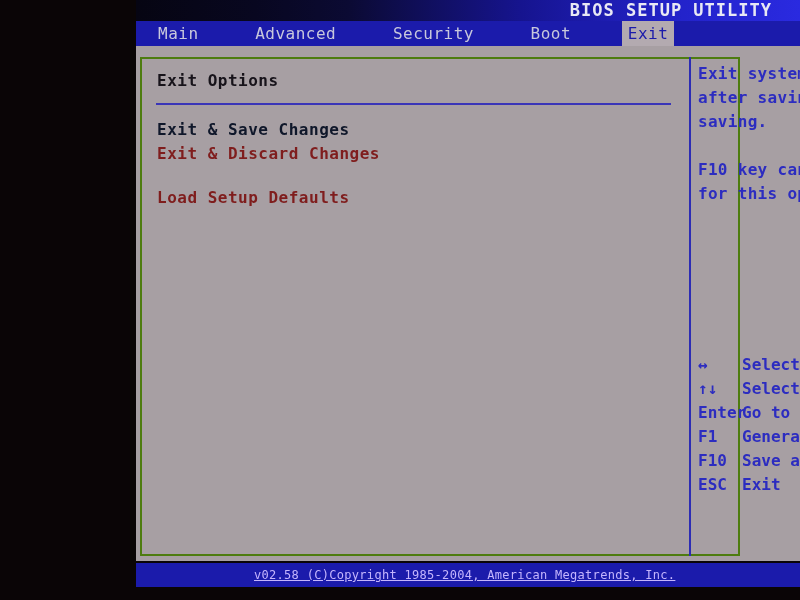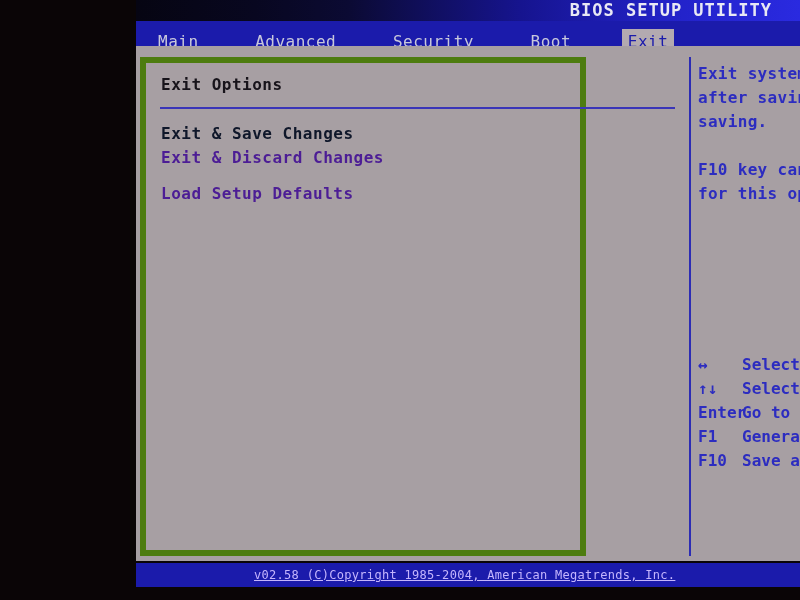--- a/index.html
+++ b/index.html
@@ -59,21 +59,21 @@
   
   #menubar {
     position: absolute;
     left: 0; top: 21px;
     width: 664px;
     height: 25px;
     background: #1b1bab;
   }
   #menubar .tabs {
     position: absolute;
-    left: 0; top: 8px;
+    left: 0; top: 0;
     height: 17px;
     white-space: nowrap;
   }
   .tab {
     display: inline-block;
     font-size: 16px;
     line-height: 25px;
     color: #c8c8dc;
     padding: 0 6px;
     letter-spacing: 0.5px;
@@ -104,23 +104,23 @@
     width: 664px;
     height: 515px;
     background: #a79fa3;
   }
 
   
   #leftpanel {
     position: absolute;
     left: 4px;
     top: 57px;
-    width: 446px;
+    width: 600px;
     height: 499px;
-    border: 6px solid #4d7c0f;
+    border: 2px solid #4d7c0f;
     box-sizing: border-box;
     background: #a79fa3;
   }
   #panel-title {
     position: absolute;
     left: 15px;
     top: 12px;
     font-size: 16px;
     line-height: 20px;
     color: #17131a;
@@ -138,30 +138,30 @@
   }
   #optionlist {
     position: absolute;
     left: 15px;
     top: 59px;
     width: 515px;
   }
   .option {
     font-size: 16px;
     line-height: 24px;
-    color: #4c1d95;
+    color: #7f1d1d;
     letter-spacing: 0.5px;
     white-space: nowrap;
     font-weight: bold;
   }
   .option.selected {
     color: #0f172a;
   }
   .option.spaced {
-    margin-top: 12px;
+    margin-top: 20px;
   }
 
   
   #divider {
     position: absolute;
     left: 553px;
     top: 57px;
     width: 2px;
     height: 499px;
     background: #2c2cb4;
@@ -292,20 +292,23 @@
       </div>
       <div class="key-row">
         <span class="key-name">Enter</span><span class="key-desc">Go to Sub Screen</span>
       </div>
       <div class="key-row">
         <span class="key-name">F1</span><span class="key-desc">General Help</span>
       </div>
       <div class="key-row">
         <span class="key-name">F10</span><span class="key-desc">Save and Exit</span>
       </div>
+      <div class="key-row">
+        <span class="key-name">ESC</span><span class="key-desc">Exit</span>
+      </div>
     </div>
 
     <div id="footer">
       <div class="copy">v02.58 (C)Copyright 1985-2004, American Megatrends, Inc.</div>
     </div>
     <div id="footer-shadow"></div>
 
   </div>
 </div>
 

